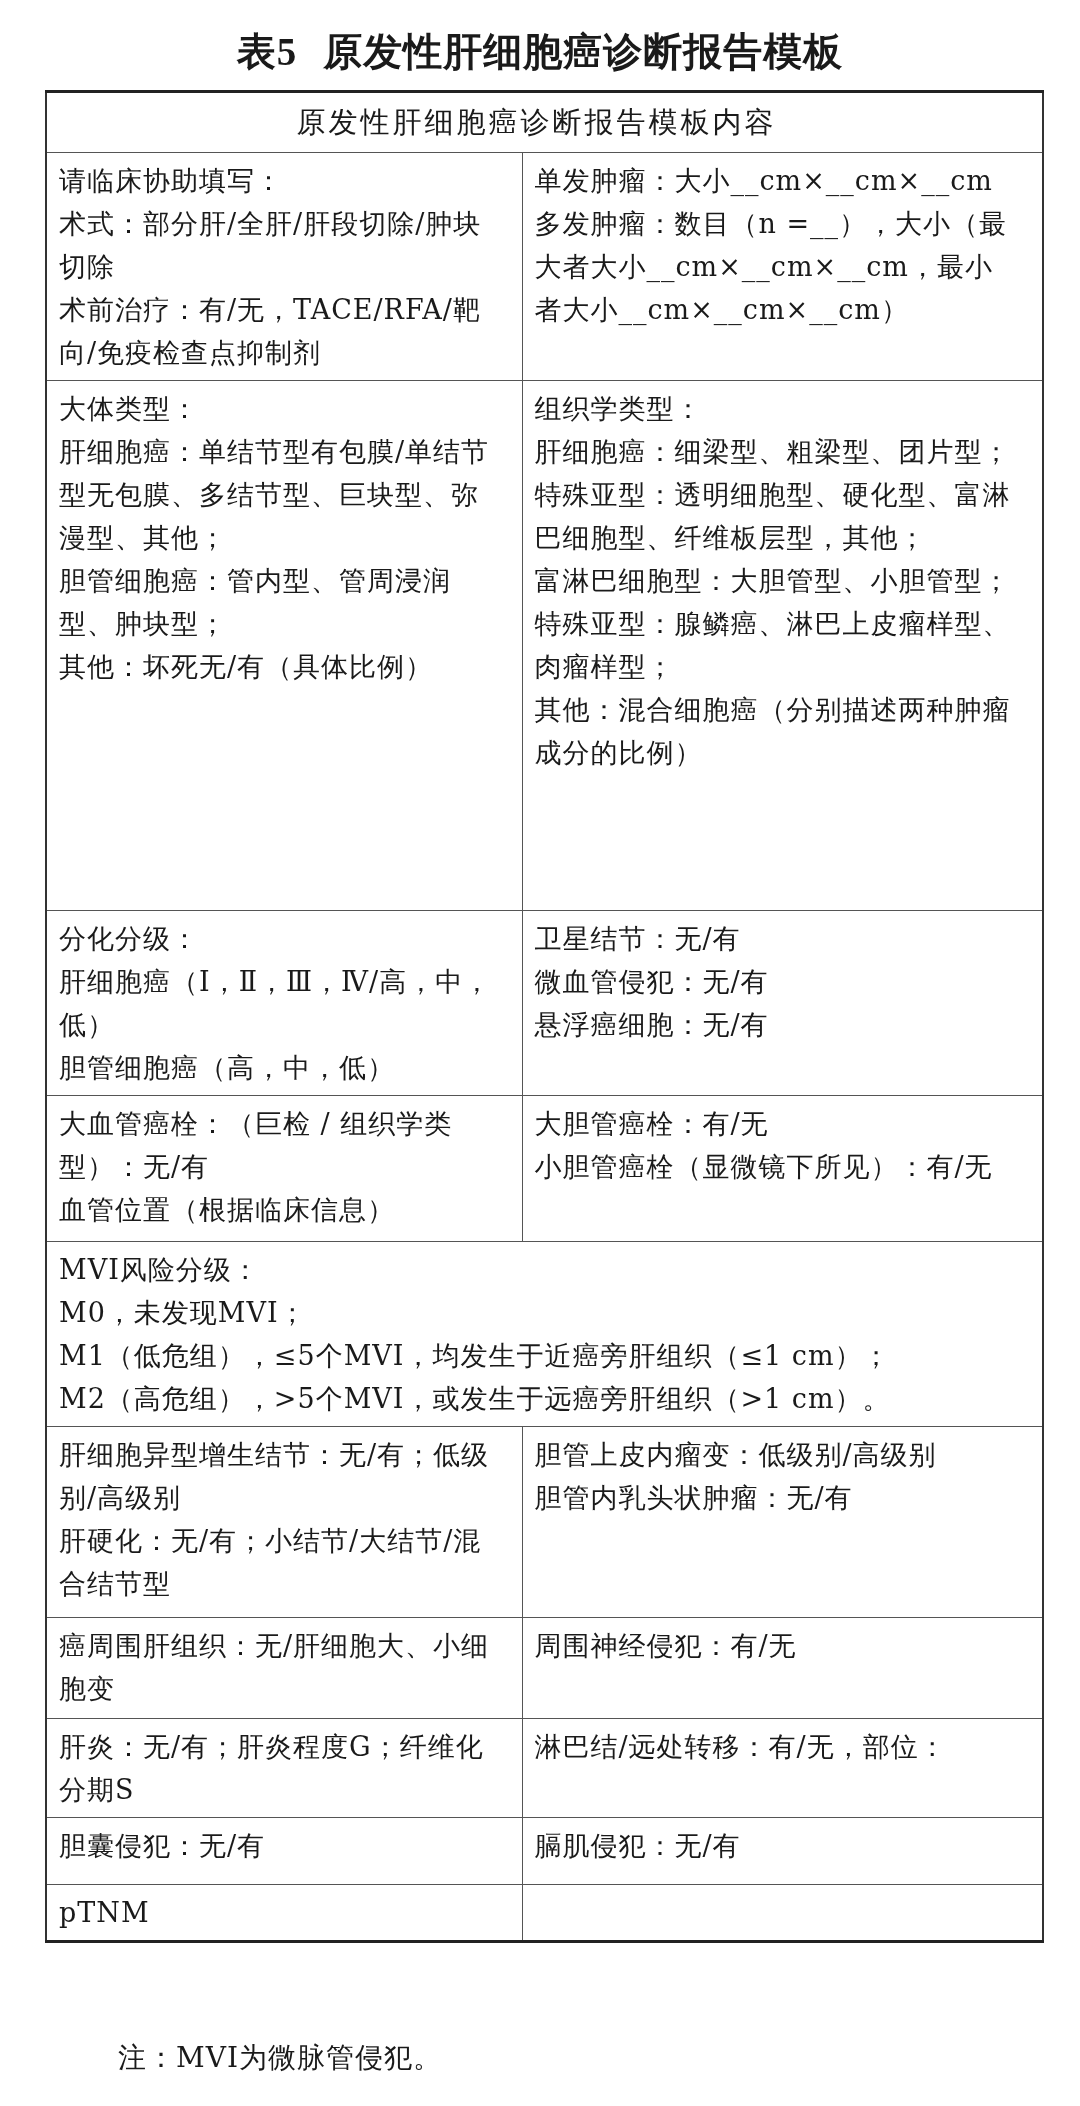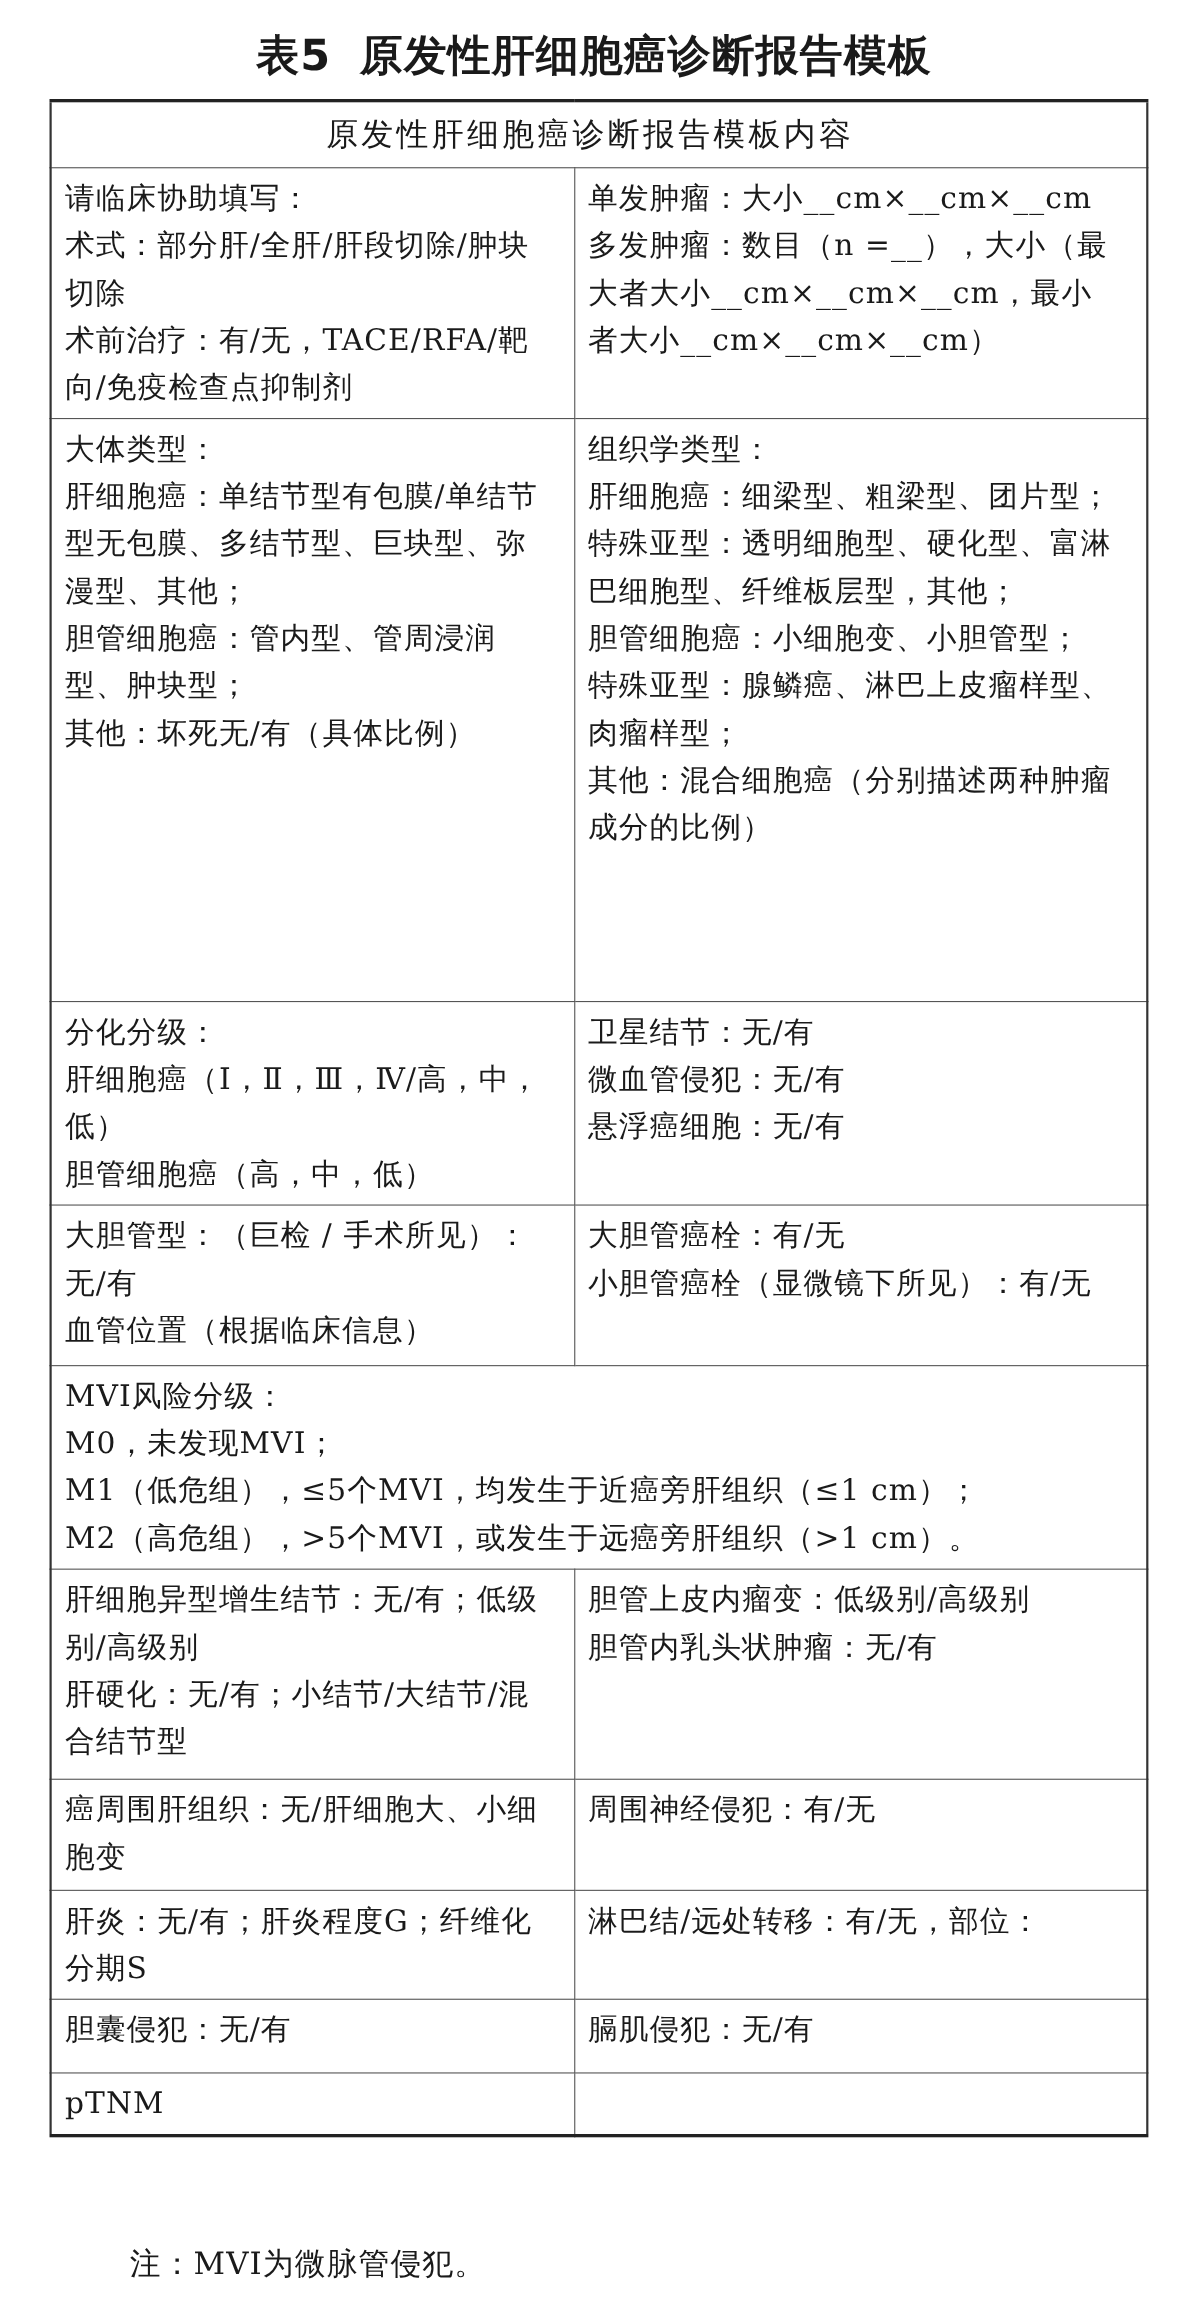--- a/index.html
+++ b/index.html
@@ -6,21 +6,21 @@
   body {
     width: 1080px; height: 2106px; position: relative; overflow: hidden;
     font-family: "DejaVu Serif", "Liberation Serif", serif;
     color: #1a1a1a;
   }
   .title {
     position: absolute; left: 0; top: 22px; width: 1080px; text-align: center;
     font-family: "DejaVu Sans", "Liberation Sans", sans-serif;
     font-weight: bold; font-size: 39px; line-height: 60px; letter-spacing: 1px;
   }
-  .title .num { margin-right: 26px; }
+  .title .num { margin-right: 26px; font-family: Liberation Serif, serif; }
   table.tpl {
     position: absolute; left: 45px; top: 90px; width: 997px;
     border-collapse: collapse; table-layout: fixed;
     border-top: 3px solid #222; border-bottom: 3px solid #222;
     border-left: 2px solid #333; border-right: 2px solid #333;
   }
   table.tpl td, table.tpl th {
     border: 1.5px solid #555;
     vertical-align: top;
     font-size: 27px; line-height: 43px;
@@ -75,42 +75,42 @@
     <td>
       <span class="line">大体类型：</span>
       <span class="line">肝细胞癌：单结节型有包膜/单结节型无包膜、多结节型、巨块型、弥漫型、其他；</span>
       <span class="line">胆管细胞癌：管内型、管周浸润型、肿块型；</span>
       <span class="line">其他：坏死无/有（具体比例）</span>
     </td>
     <td>
       <span class="line">组织学类型：</span>
       <span class="line">肝细胞癌：细梁型、粗梁型、团片型；</span>
       <span class="line">特殊亚型：透明细胞型、硬化型、富淋巴细胞型、纤维板层型，其他；</span>
-      <span class="line">胆管细胞癌：小细胞变、小胆管型；</span>
+      <span class="line">富淋巴细胞型：大胆管型、小胆管型；</span>
       <span class="line">特殊亚型：腺鳞癌、淋巴上皮瘤样型、肉瘤样型；</span>
       <span class="line">其他：混合细胞癌（分别描述两种肿瘤成分的比例）</span>
     </td>
   </tr>
 
   <tr style="height:185px">
     <td>
       <span class="line">分化分级：</span>
       <span class="line">肝细胞癌（Ⅰ，Ⅱ，Ⅲ，Ⅳ/高，中，低）</span>
       <span class="line">胆管细胞癌（高，中，低）</span>
     </td>
     <td>
       <span class="line">卫星结节：无/有</span>
       <span class="line">微血管侵犯：无/有</span>
       <span class="line">悬浮癌细胞：无/有</span>
     </td>
   </tr>
 
   <tr style="height:146px">
     <td>
-      <span class="line">大胆管型：（巨检 / 手术所见）：无/有</span>
+      <span class="line">大血管癌栓：（巨检 / 组织学类型）：无/有</span>
       <span class="line">血管位置（根据临床信息）</span>
     </td>
     <td>
       <span class="line">大胆管癌栓：有/无</span>
       <span class="line">小胆管癌栓（显微镜下所见）：有/无</span>
     </td>
   </tr>
 
   <tr style="height:181px">
     <td colspan="2">

